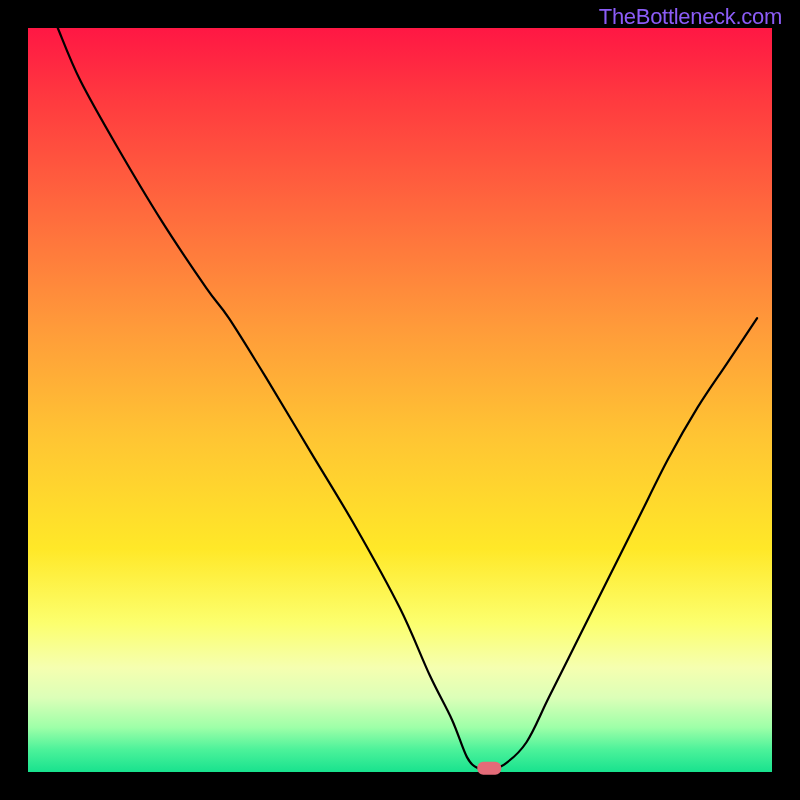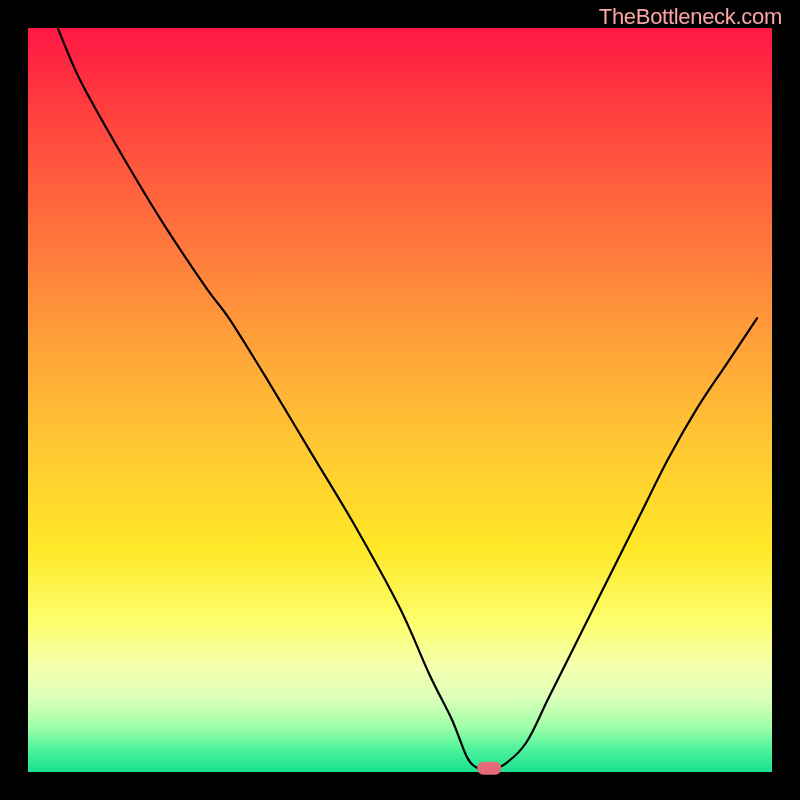--- a/index.html
+++ b/index.html
@@ -13,21 +13,21 @@
   .chart-container {
     width: 800px;
     height: 800px;
     position: relative;
     background: #000;
   }
   .watermark {
     position: absolute;
     top: 4px;
     right: 18px;
-    color: #fca5a5;
+    color: #8b5cf6;
     font-size: 22px;
     font-weight: 500;
     z-index: 5;
     letter-spacing: -0.3px;
   }
   svg {
     position: absolute;
     top: 0;
     left: 0;
   }

